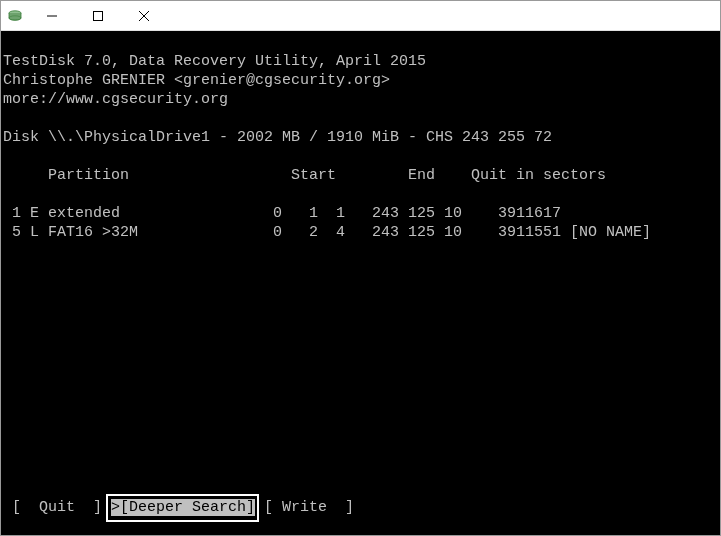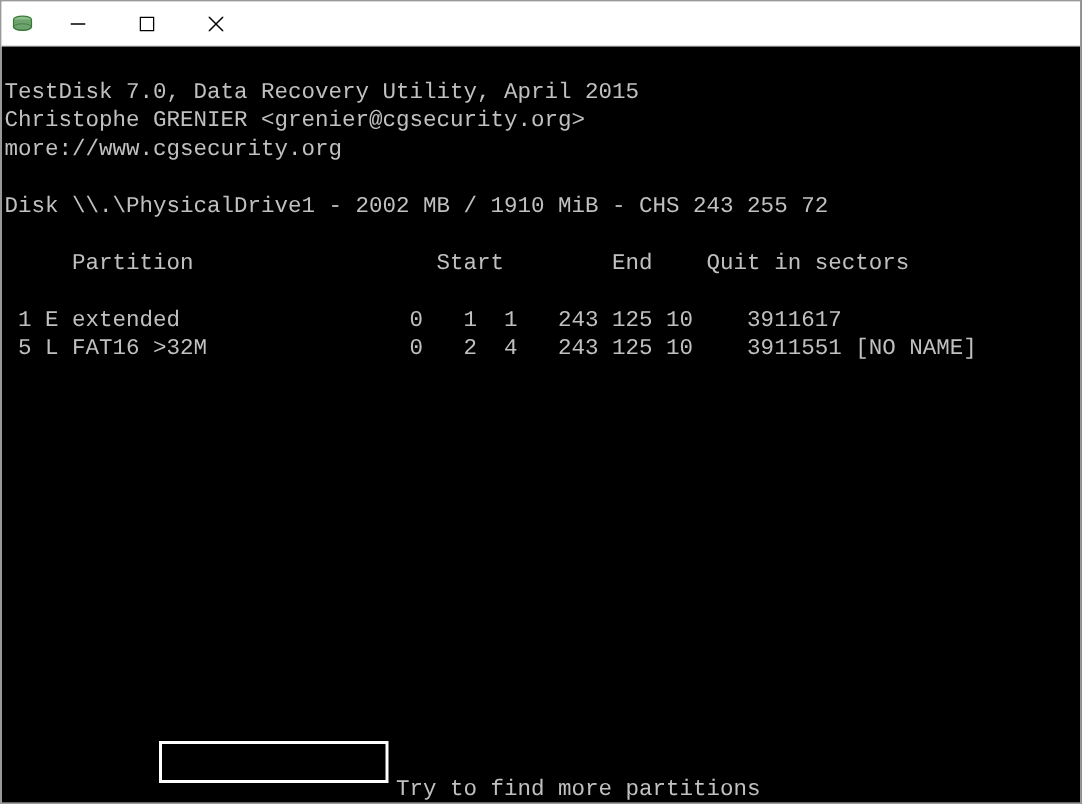--- a/index.html
+++ b/index.html
@@ -101,15 +101,15 @@
 <span>TestDisk 7.0, Data Recovery Utility, April 2015</span>
 <span>Christophe GRENIER &lt;grenier@cgsecurity.org&gt;</span>
 <span>more://www.cgsecurity.org</span>
 
 <span>Disk \\.\PhysicalDrive1 - 2002 MB / 1910 MiB - CHS 243 255 72</span>
 
 <span>     Partition                  Start        End    Quit in sectors</span>
 
 <span> 1 E extended                 0   1  1   243 125 10    3911617</span>
 <span> 5 L FAT16 &gt;32M               0   2  4   243 125 10    3911551 [NO NAME]</span>
-<div class="desc-row">                             Try to find more partitions</div>
+<div class="menu-row"> <span>[  Quit  ]</span> <span class="sel"><span>&gt;</span><span>[Deeper Search]</span></span> <span>[ Write  ]</span></div>
 <div class="hilite-box"></div>
 </div>
 
 </body></html>

